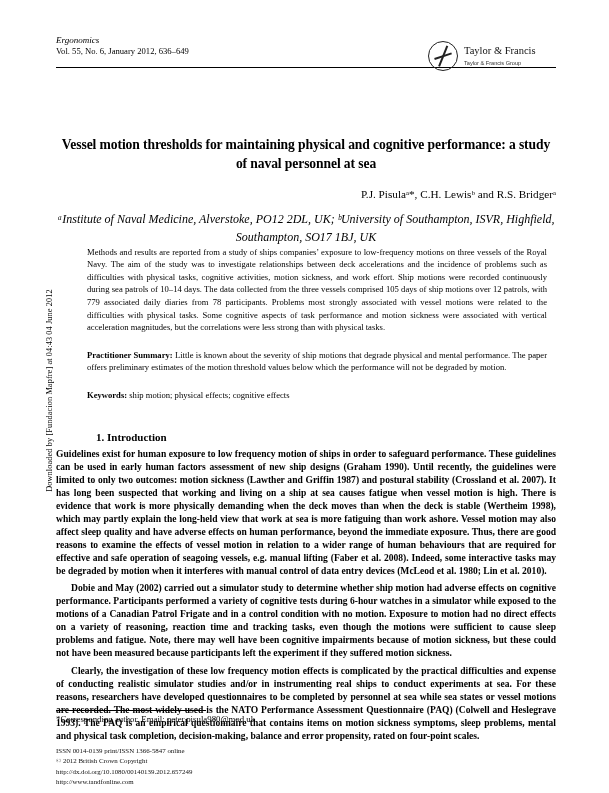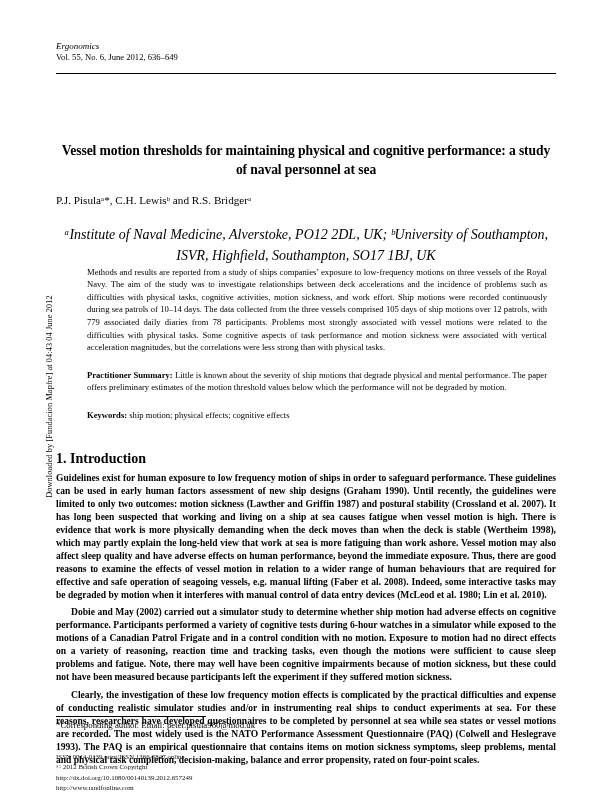--- a/index.html
+++ b/index.html
@@ -10,21 +10,21 @@
     width: 609px;
     height: 793px;
     background: #ffffff;
     font-family: "Liberation Serif", serif;
     color: #000000;
     position: relative;
     overflow: hidden;
   }
   .page {
     position: absolute;
-    left: 0; top: 10px;
+    left: 0; top: 4px;
     width: 609px;
     height: 772px;
   }
   
   .side-note {
     position: absolute;
     left: -96px;
     top: 382px;
     width: 290px;
     transform: rotate(-90deg);
@@ -111,25 +111,25 @@
     margin-top: 68px;
     font-size: 13.6px;
     font-weight: bold;
     text-align: center;
     line-height: 1.38;
     letter-spacing: -0.1px;
   }
   .authors {
     margin-top: 14px;
     font-size: 11.2px;
-    text-align: left;
+    text-align: right;
   }
   .affil {
-    margin-top: 18px;
-    font-size: 14px;
+    margin-top: 10px;
+    font-size: 12px;
     font-style: italic;
     text-align: center;
     line-height: 1.5;
   }
   .received {
     margin-top: 15px;
     font-size: 8.4px;
     text-align: center;
     font-style: italic;
   }
@@ -152,22 +152,23 @@
   .keywords {
     margin-top: 15px;
     margin-left: 31px;
     margin-right: 9px;
     font-size: 8.6px;
     line-height: 1.46;
   }
   .keywords b { font-weight: bold; }
   .sec-head {
     margin-top: 30px;
-    font-size: 14px;
+    font-size: 11px;
     font-weight: bold;
+    margin-left: 40px;
   }
   .body-par {
     margin-top: 5px;
     font-size: 9.55px;
     line-height: 1.355;
     text-align: justify;
     font-weight: bold;
   }
   .body-par.indent { text-indent: 15px; }
   .footnote-rule {
@@ -198,23 +199,30 @@
 <body>
 
 <div class="page">
 
   <div class="side-note">Downloaded by [Fundacion Mapfre] at 04:43 04 June 2012</div>
 
   <div class="content">
 
     <div class="journal-head">
       <div class="journal-name">Ergonomics</div>
-      <div>Vol. 55, No. 6, June 2012, 636–649</div>
+      <div>Vol. 55, No. 6, January 2012, 636–649</div>
     </div>
 
+    <div class="logo">
+      <div class="logo-mark"></div>
+      <div class="logo-text">
+        <div class="logo-main">Taylor &amp; Francis</div>
+        <div class="logo-sub">Taylor &amp; Francis Group</div>
+      </div>
+    </div>
 
     <hr class="rule">
 
     <div class="title">Vessel motion thresholds for maintaining physical and cognitive performance: a study of naval personnel at sea</div>
 
     <div class="authors">P.J. Pisulaᵃ*, C.H. Lewisᵇ and R.S. Bridgerᵃ</div>
 
     <div class="affil">ᵃInstitute of Naval Medicine, Alverstoke, PO12 2DL, UK; ᵇUniversity of Southampton, ISVR, Highfield, Southampton, SO17 1BJ, UK</div>
 
 

